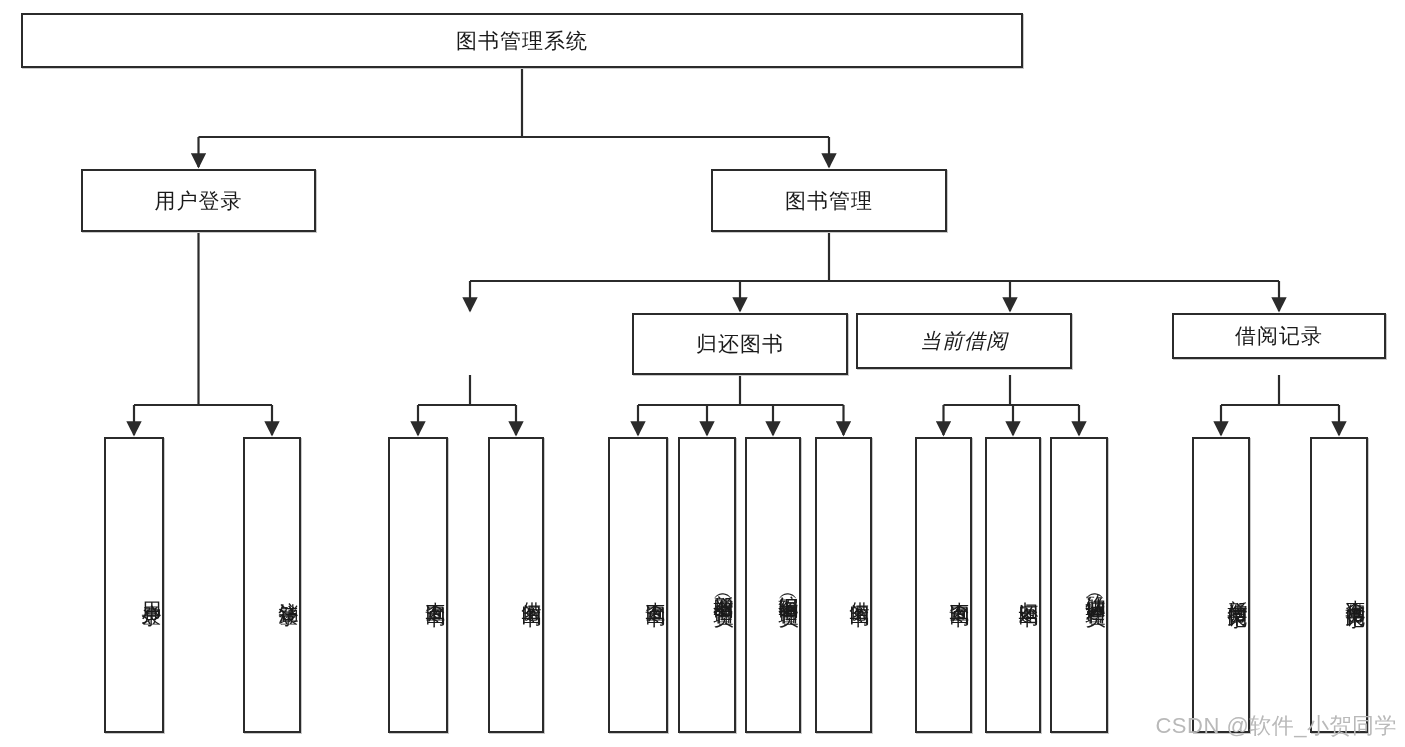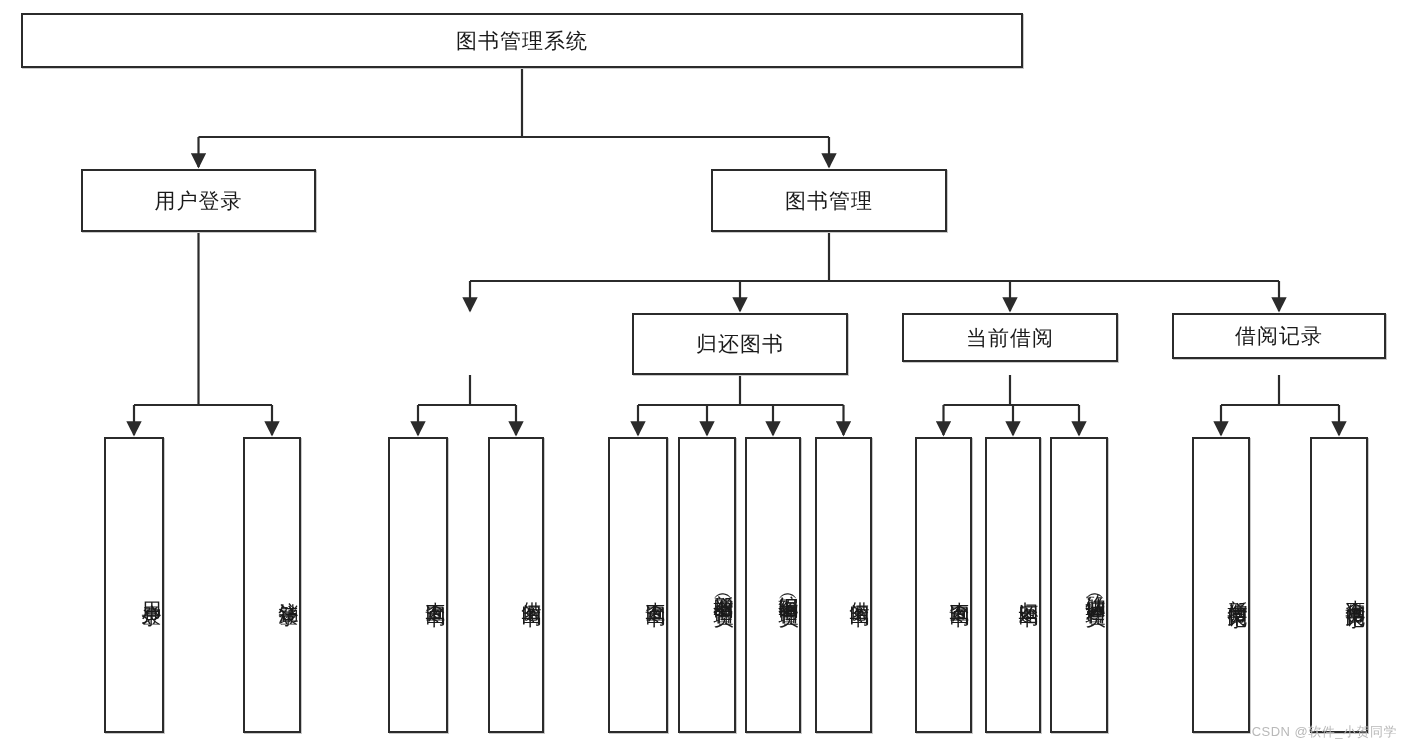--- a/index.html
+++ b/index.html
@@ -51,21 +51,21 @@
     left: 0;
     top: 0;
     width: 1405px;
     height: 747px;
     pointer-events: none;
   }
   .watermark {
     position: absolute;
     right: 8px;
     bottom: 6px;
-    font-size: 13px;
+    font-size: 22px;
     color: #b9b9b9;
     letter-spacing: 0.5px;
     white-space: nowrap;
   }
 </style>
 </head>
 <body>
 
 <div id="canvas">
 
@@ -119,21 +119,21 @@
   <div class="node h" style="left: 81px; top: 169px; width: 235px; height: 63px;">
     <span>用户登录</span>
   </div>
   <div class="node h" style="left: 711px; top: 169px; width: 236px; height: 63px;">
     <span>图书管理</span>
   </div>
 
   <div class="node h" style="left: 632px; top: 313px; width: 216px; height: 62px;">
     <span>归还图书</span>
   </div>
-  <div class="node h" style="left: 902px; top: 313px; width: 216px; height: 49px;">
+  <div class="node h" style="left: 856px; top: 313px; width: 216px; height: 56px; font-style: italic;">
     <span>当前借阅</span>
   </div>
   <div class="node h" style="left: 1172px; top: 313px; width: 214px; height: 46px;">
     <span>借阅记录</span>
   </div>
 
   <div class="node v" style="left: 104px; top: 437px; width: 60px; height: 296px;">
     <span>用户登录</span>
   </div>
   <div class="node v" style="left: 243px; top: 437px; width: 58px; height: 296px;">

